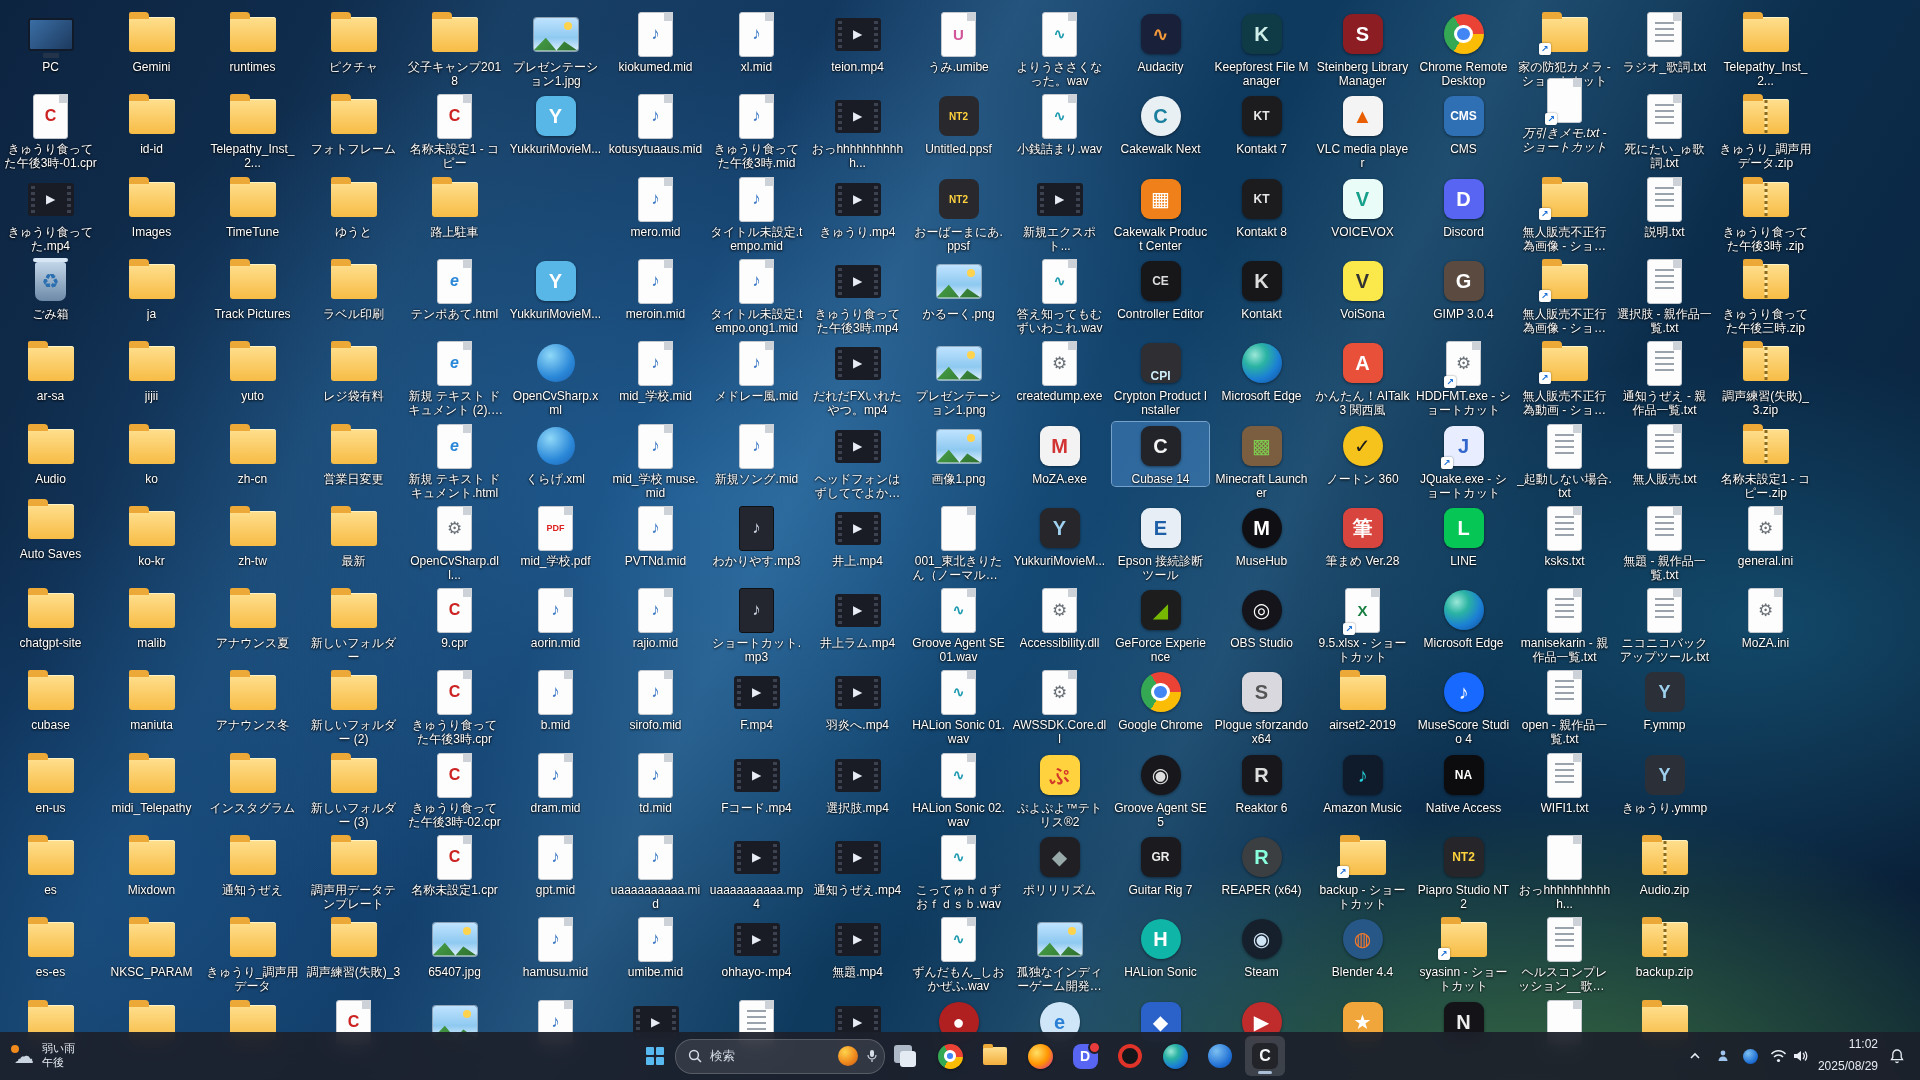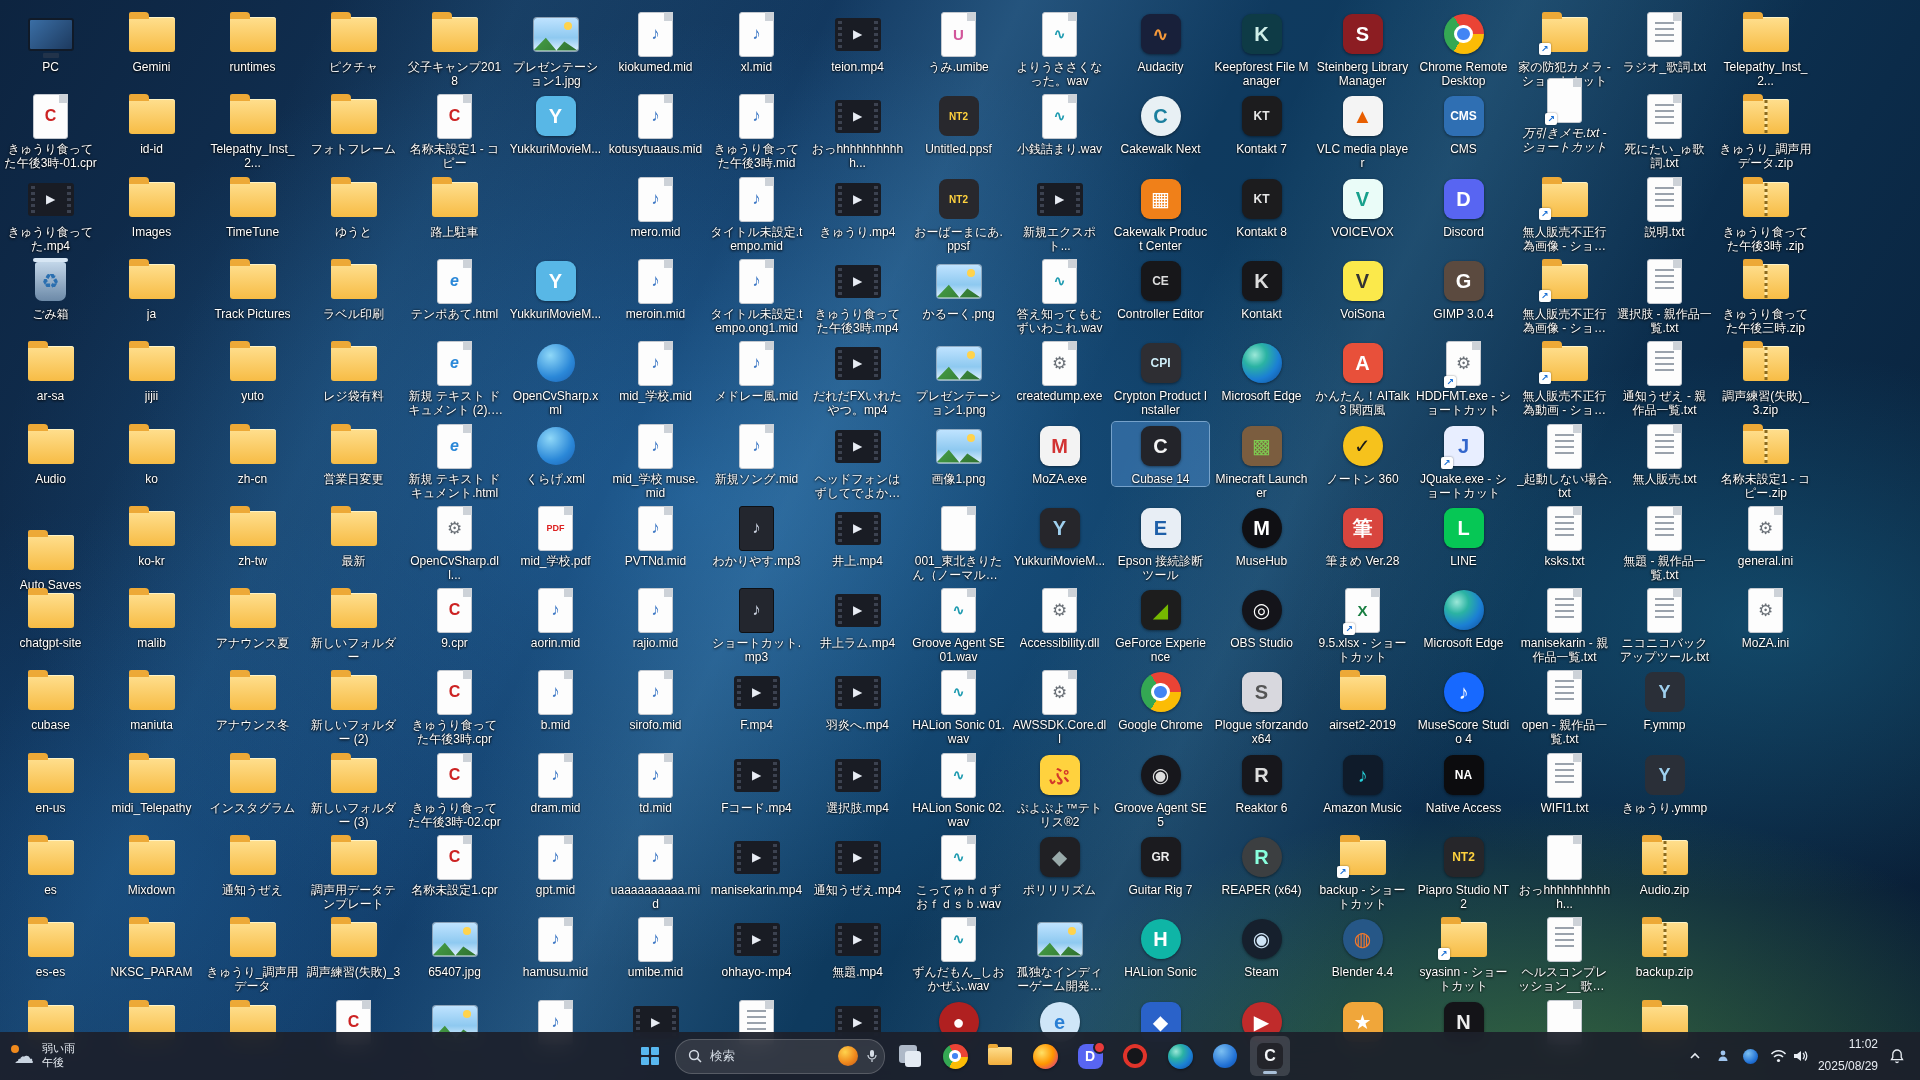--- a/index.html
+++ b/index.html
@@ -83,21 +83,21 @@
     text-align:center;font-size:9px;font-weight:bold;color:#1a6fd4;background:#fff;border-radius:2px;
     box-shadow:0 0 2px rgba(0,0,0,.5);}
   
   .taskbar{position:fixed;left:0;right:0;bottom:0;height:48px;z-index:10;
     background:rgba(28,32,42,.92);backdrop-filter:blur(10px);display:flex;align-items:center;color:#fff;}
   .weather{position:absolute;left:4px;display:flex;align-items:center;gap:8px;height:40px;padding:0 10px;
     border-radius:6px;cursor:pointer;}
   .wicon{position:relative;font-size:20px;color:#c9d4e0;line-height:1;}
   .wicon::after{content:"";position:absolute;top:-1px;left:-3px;width:8px;height:8px;border-radius:50%;background:#f08a1d;}
   .wtext{display:flex;flex-direction:column;font-size:11px;line-height:1.25;color:#e8edf3;}
-  .tb-center{position:absolute;left:50%;transform:translateX(-50%);display:flex;align-items:center;gap:5px;}
+  .tb-center{position:absolute;left:50%;transform:translateX(-50%);display:flex;align-items:center;}
   .tb-btn{width:40px;height:40px;border:none;background:transparent;border-radius:6px;display:flex;
     align-items:center;justify-content:center;position:relative;padding:0;cursor:pointer;}
   .winlogo{width:18px;height:18px;display:grid;grid-template-columns:1fr 1fr;grid-template-rows:1fr 1fr;gap:2px;}
   .winlogo i{background:#58b8f0;border-radius:1px;}
   .searchbox{display:flex;align-items:center;gap:8px;width:190px;height:33px;border-radius:17px;
     background:rgba(255,255,255,.10);border:1px solid rgba(255,255,255,.18);padding:0 6px 0 12px;cursor:text;}
   .searchbox .ph{flex:1;font-size:12.5px;color:#d6dde6;}
   .srch-dot{width:20px;height:20px;border-radius:50%;
     background:radial-gradient(circle at 35% 30%,#ffd34d,#f08a1d 55%,#c2571a);}
   #tb-apps{display:flex;align-items:center;gap:5px;}
@@ -721,21 +721,21 @@
     <div class="ic" style="left: 1011px; top: 339px;">
       <div class="gwrap">
         <div class="g-file">
           <span class="fg-gear">⚙</span>
         </div>
       </div>
       <div class="lab">createdump.exe</div>
     </div>
     <div class="ic" style="left: 1112px; top: 339px;">
       <div class="gwrap">
-        <div class="g-app" style="background: rgb(46, 46, 51);">
+        <div class="g-app" style="background: rgb(46, 46, 51); align-items: flex-end;">
           <span style="color: rgb(207, 238, 248); font-size: 12px;">CPI</span>
         </div>
       </div>
       <div class="lab">Crypton Product Installer</div>
     </div>
     <div class="ic" style="left: 1213px; top: 339px;">
       <div class="gwrap">
         <div class="g-app round s-edge"></div>
       </div>
       <div class="lab">Microsoft Edge</div>
@@ -900,21 +900,21 @@
       <div class="lab">無人販売.txt</div>
     </div>
     <div class="ic" style="left: 1717px; top: 422px;">
       <div class="gwrap">
         <div class="g-folder zip">
           <i class="zipline"></i>
         </div>
       </div>
       <div class="lab">名称未設定1 - コピー.zip</div>
     </div>
-    <div class="ic" style="left: 2px; top: 528px;">
+    <div class="ic" style="left: 2px; top: 497px;">
       <div class="gwrap">
         <div class="g-folder"></div>
       </div>
       <div class="lab">Auto Saves</div>
     </div>
     <div class="ic" style="left: 103px; top: 504px;">
       <div class="gwrap">
         <div class="g-folder"></div>
       </div>
       <div class="lab">ko-kr</div>
@@ -1458,21 +1458,21 @@
         </div>
       </div>
       <div class="lab">uaaaaaaaaaa.mid</div>
     </div>
     <div class="ic" style="left: 708px; top: 833px;">
       <div class="gwrap">
         <div class="g-mp4">
           <span class="play">▶</span>
         </div>
       </div>
-      <div class="lab">manisekarin.mp4</div>
+      <div class="lab">uaaaaaaaaaa.mp4</div>
     </div>
     <div class="ic" style="left: 809px; top: 833px;">
       <div class="gwrap">
         <div class="g-mp4">
           <span class="play">▶</span>
         </div>
       </div>
       <div class="lab">通知うぜえ.mp4</div>
     </div>
     <div class="ic" style="left: 910px; top: 833px;">

